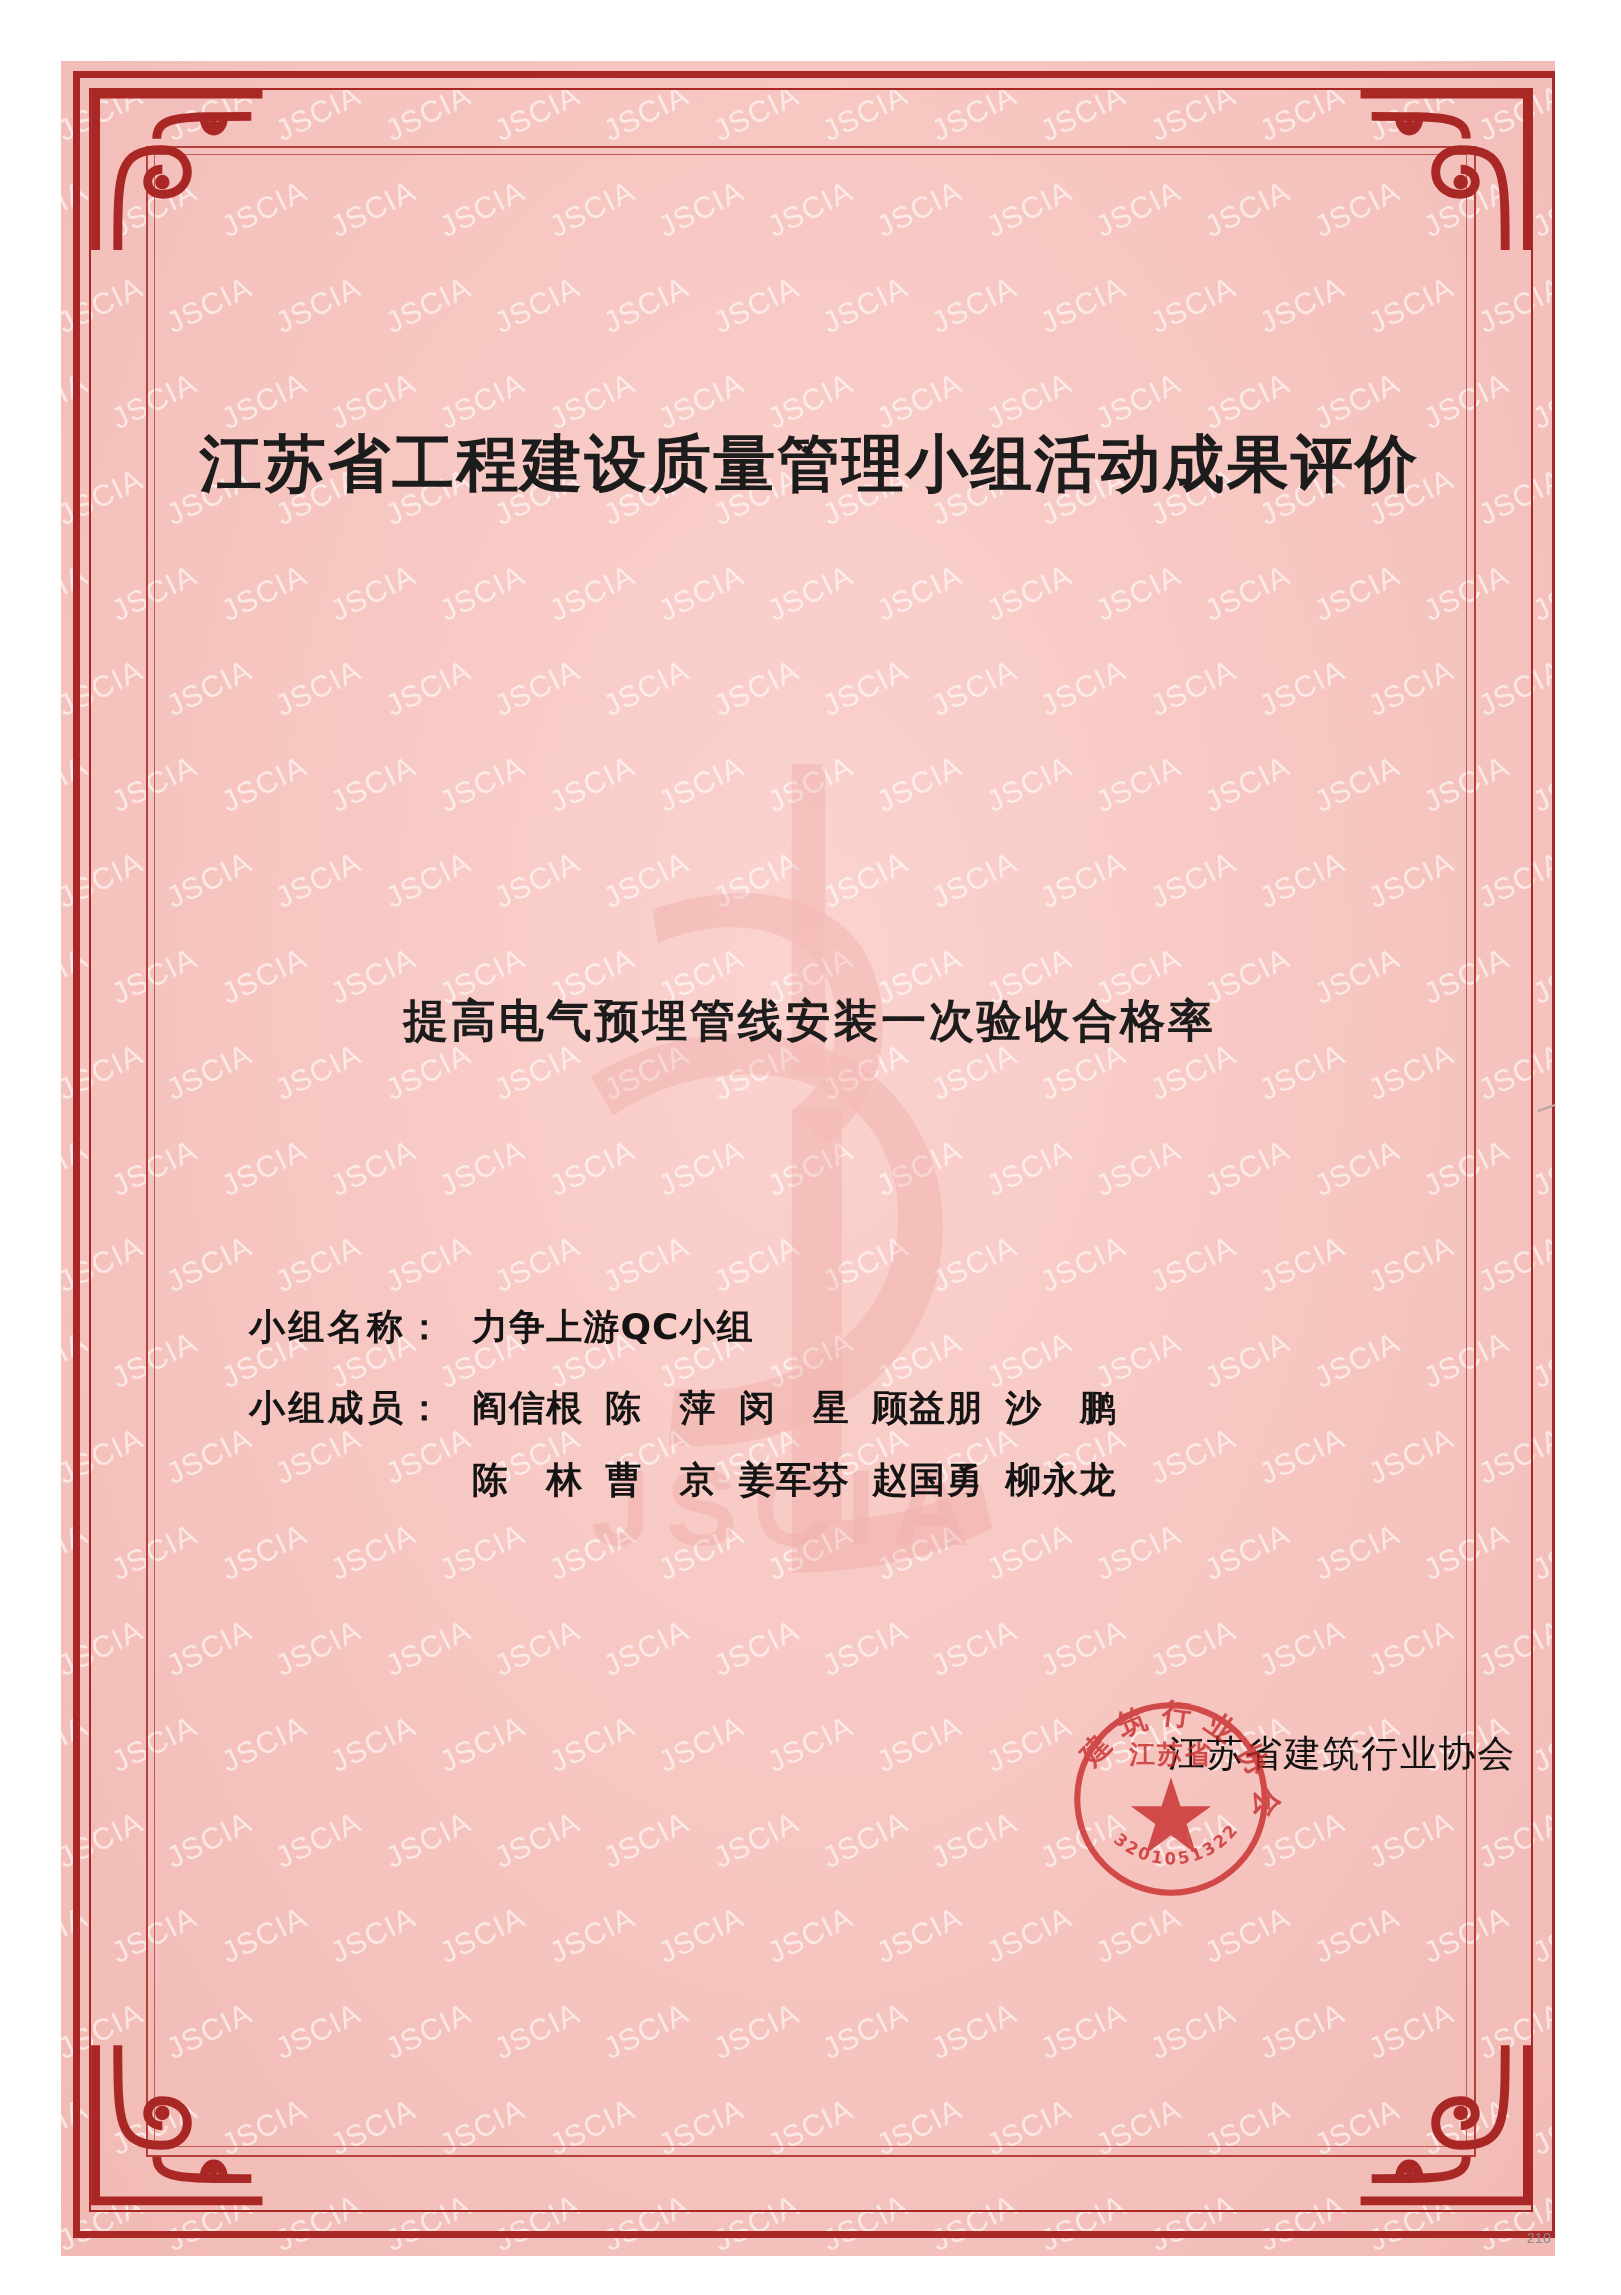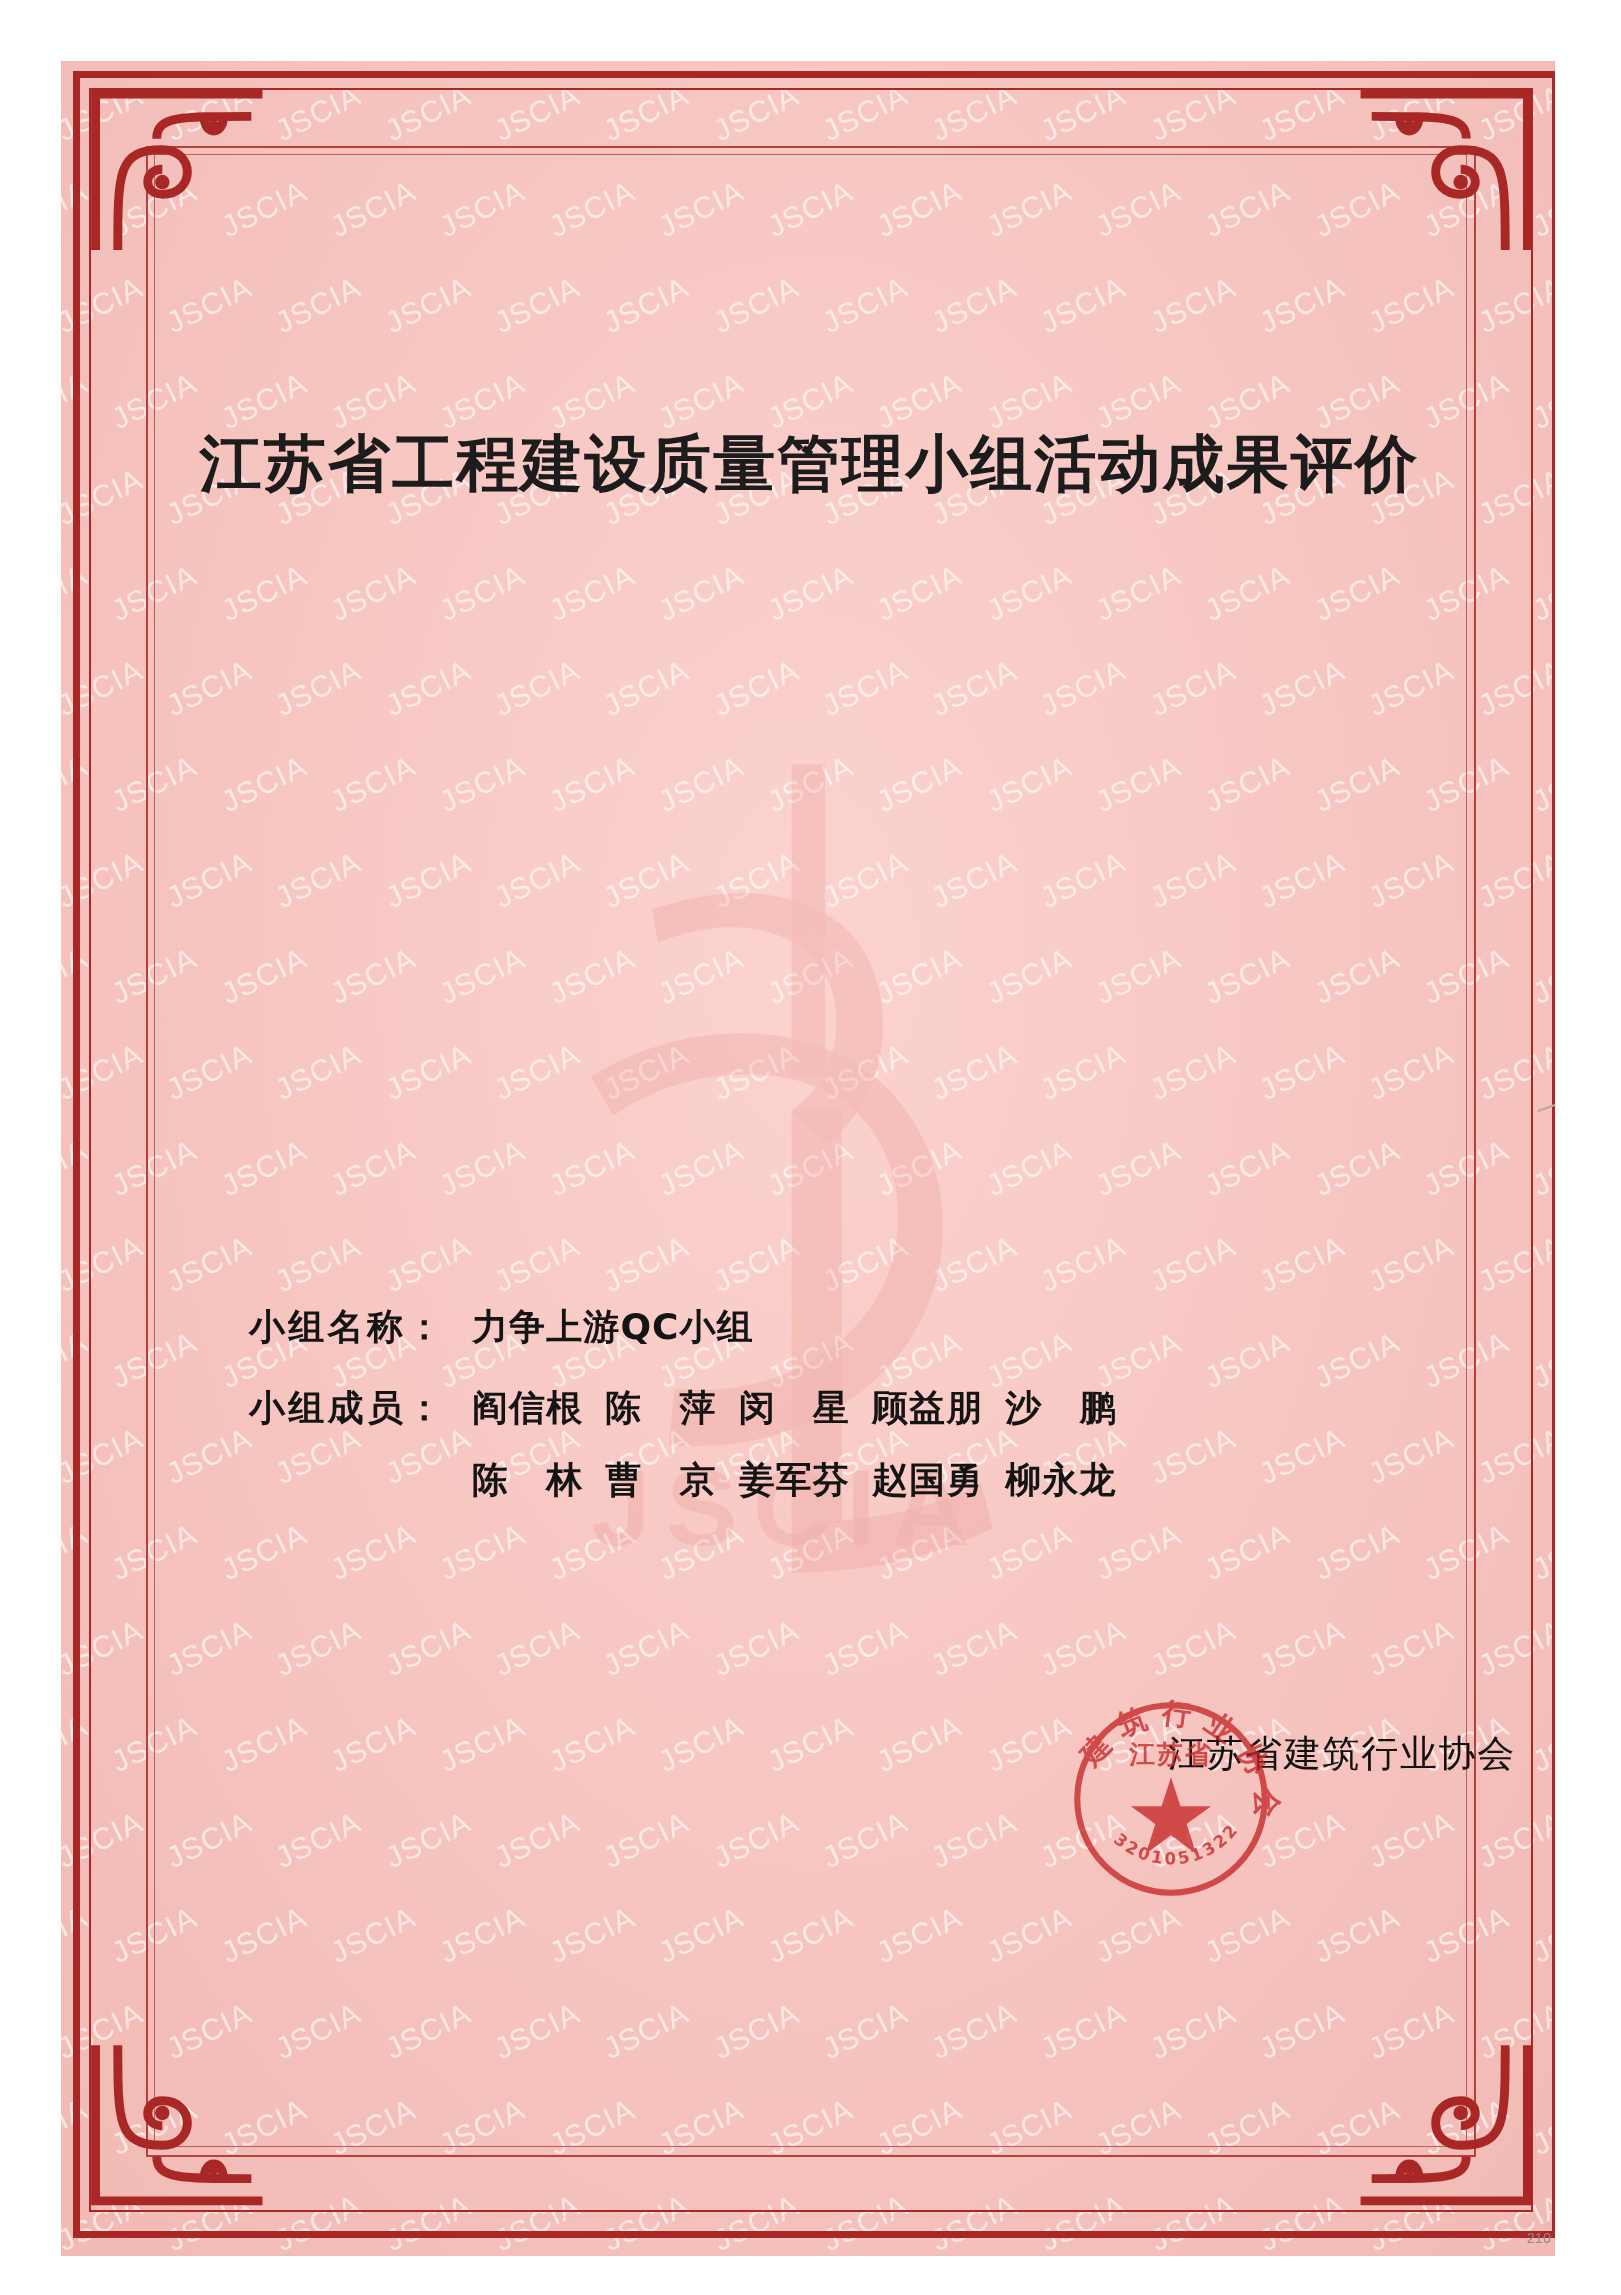--- a/index.html
+++ b/index.html
@@ -715,20 +715,21 @@
         <circle cx="232" cy="78" r="11"></circle>
       </g>
     </svg>
   </div>
 
   <div class="content">
 
     <div class="main-title">江苏省工程建设质量管理小组活动成果评价</div>
 
 
+    <div class="project-title">提高电气预埋管线安装一次验收合格率</div>
 
     <div class="fields">
 
 
       <div class="field-row">
         <div class="field-label">小组名称：</div>
         <div class="field-value">力争上游QC小组</div>
       </div>
 
       <div class="field-row">

